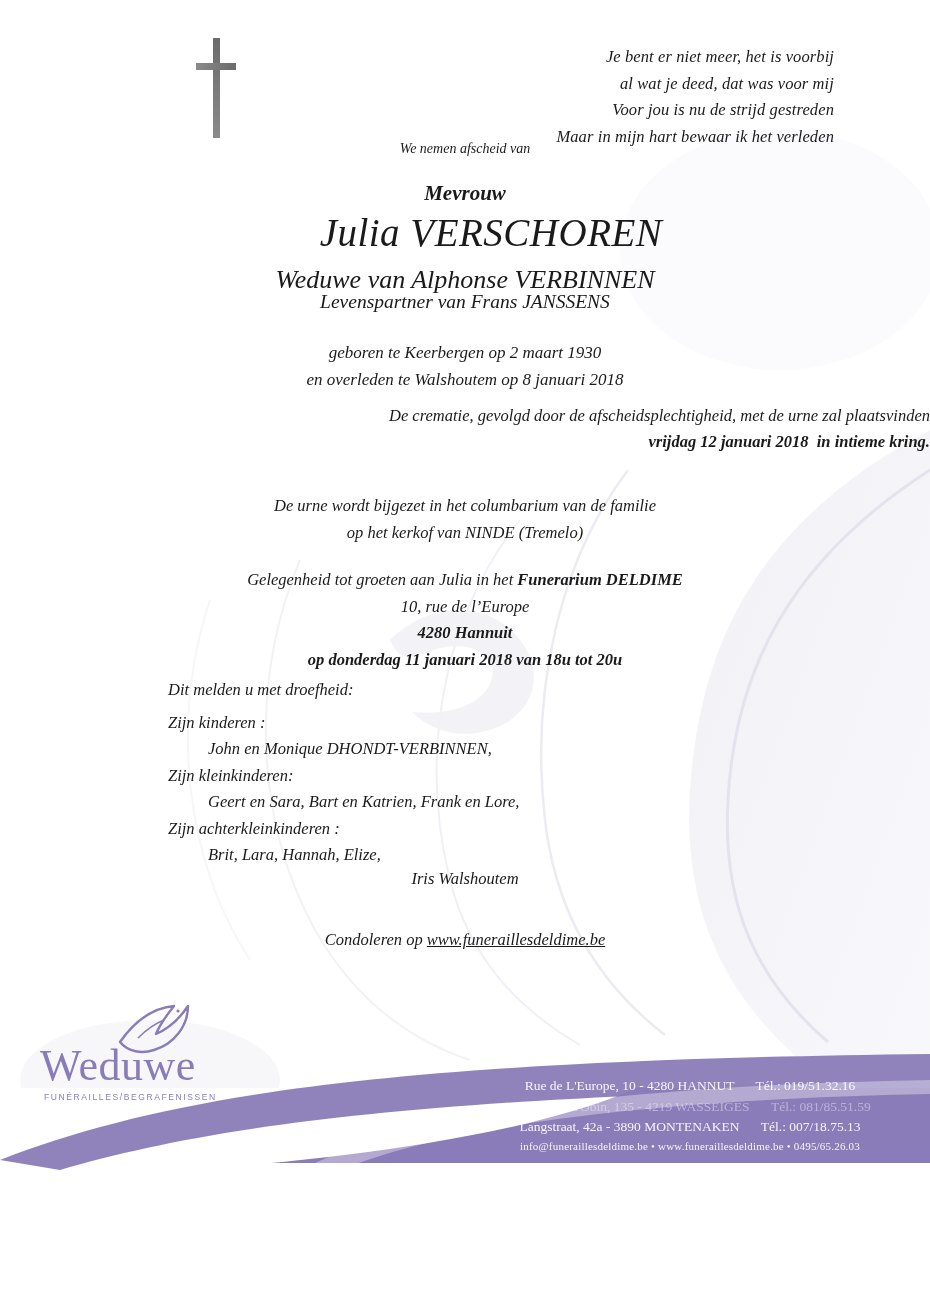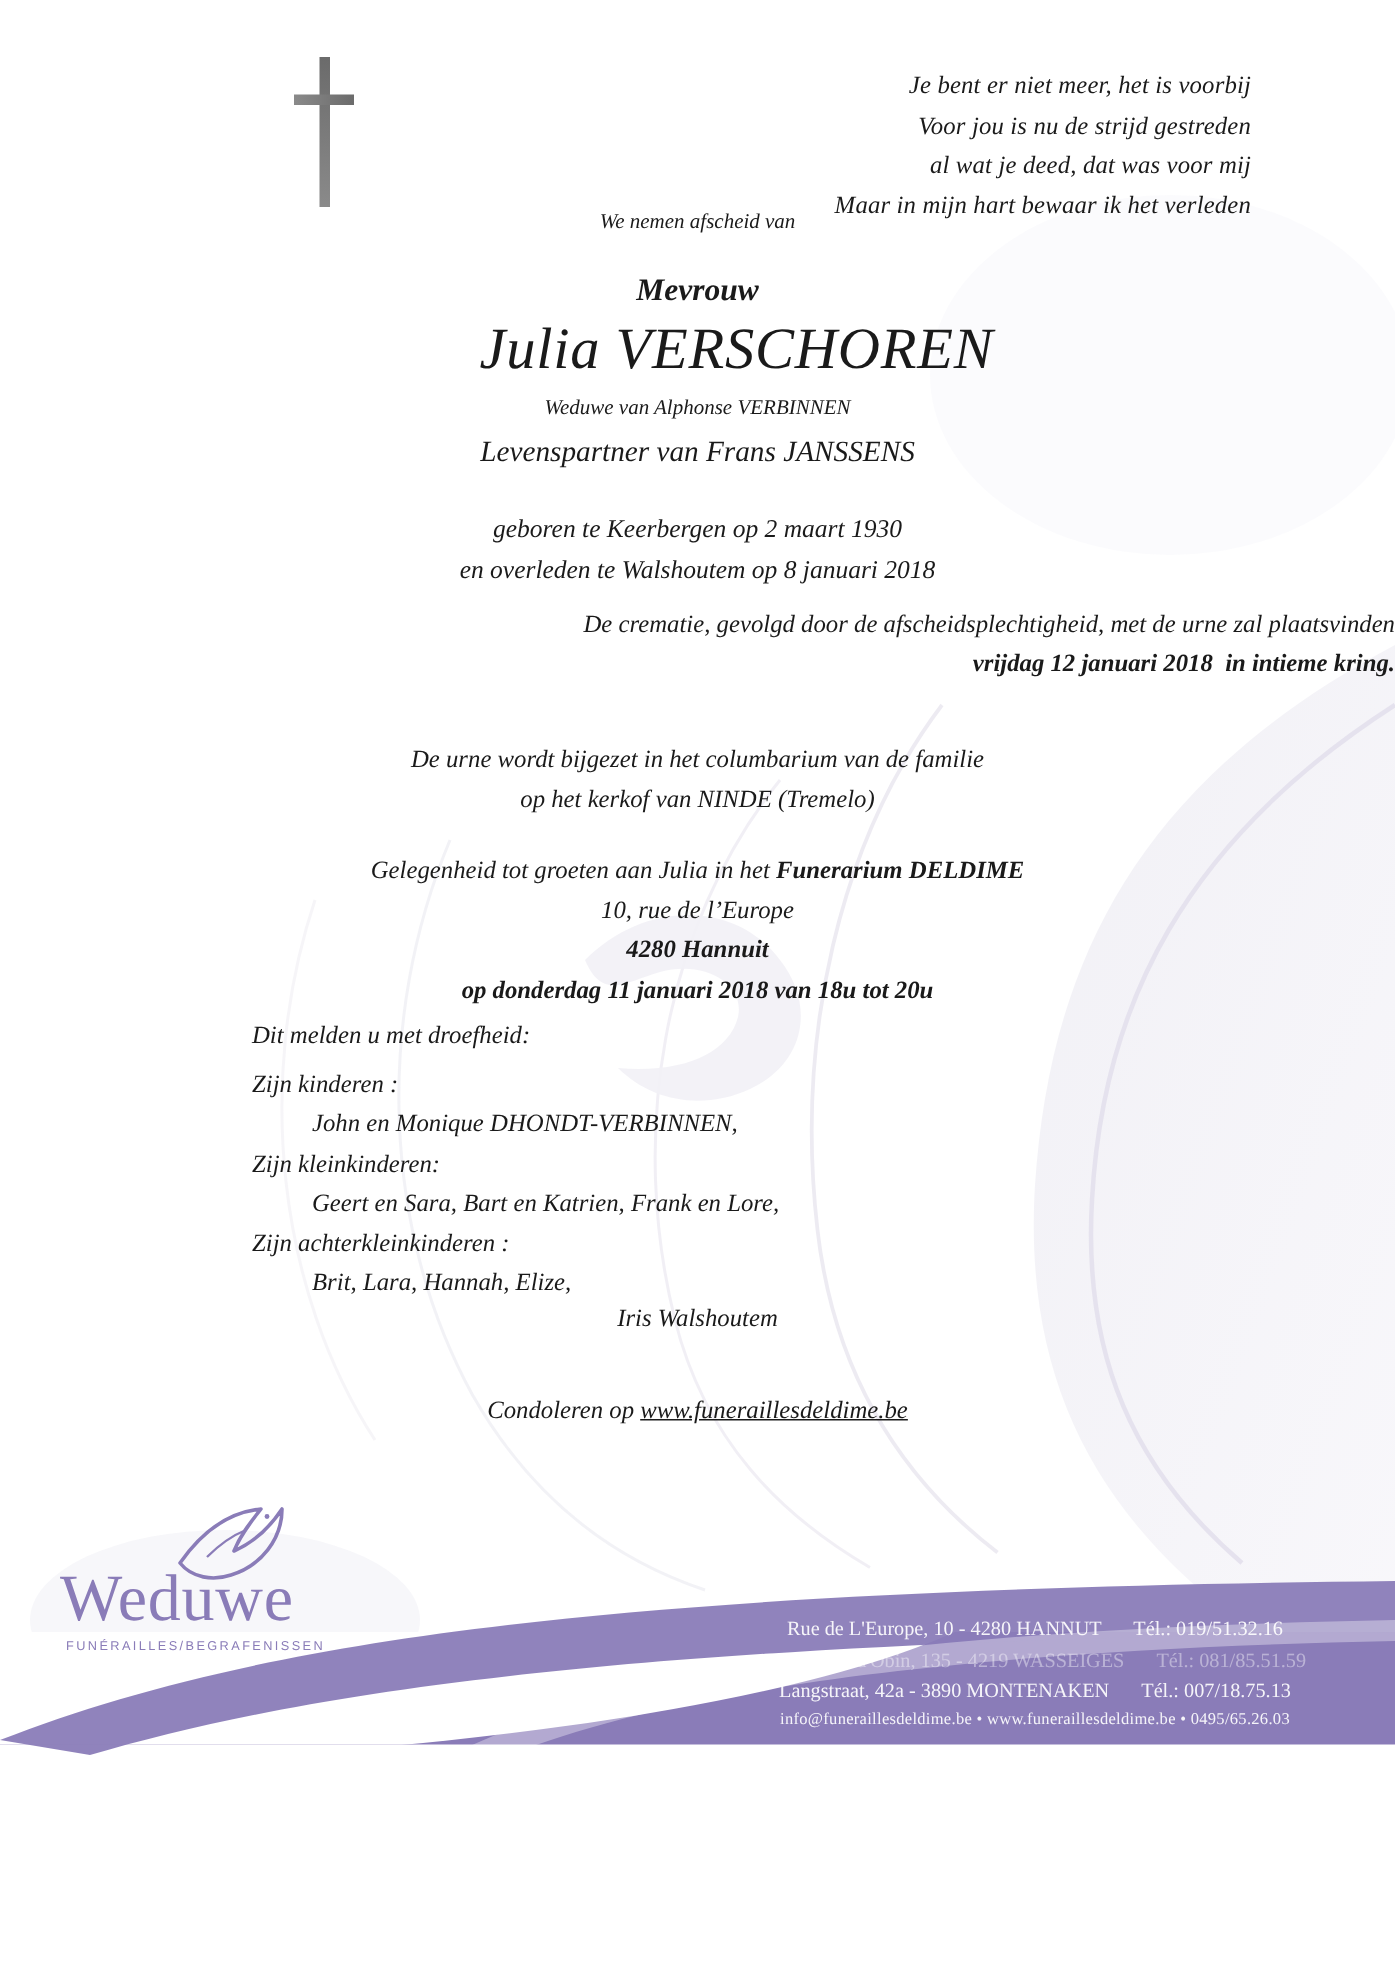--- a/index.html
+++ b/index.html
@@ -88,21 +88,21 @@
   .name {
     top: 210px;
     font-size: 39px;
     font-style: italic;
     font-weight: normal;
     letter-spacing: .5px;
     margin-left: 26px;
   }
   .rel1 {
     top: 265px;
-    font-size: 14px;
+    font-size: 26px;
   }
   .rel2 {
     top: 291px;
     font-size: 19.5px;
   }
   .born {
     top: 339px;
     font-size: 17px;
     line-height: 1.6;
   }
@@ -258,22 +258,22 @@
     <ellipse cx="780" cy="250" rx="160" ry="120" fill="#fafafc" opacity="0.8"></ellipse>
   </svg>
 
   <div class="cross">
     <div class="vert"></div>
     <div class="horz"></div>
   </div>
 
   <div class="poem">
     <div>Je bent er niet meer, het is voorbij</div>
+    <div>al wat je deed, dat was voor mij</div>
     <div>Voor jou is nu de strijd gestreden</div>
-    <div>al wat je deed, dat was voor mij</div>
     <div>Maar in mijn hart bewaar ik het verleden</div>
   </div>
 
   <div class="center-block farewell">We nemen afscheid van</div>
   <div class="center-block title-mrs">Mevrouw</div>
   <div class="center-block name">Julia VERSCHOREN</div>
   <div class="center-block rel1">Weduwe van Alphonse VERBINNEN</div>
   <div class="center-block rel2">Levenspartner van Frans JANSSENS</div>
 
   <div class="center-block born">

